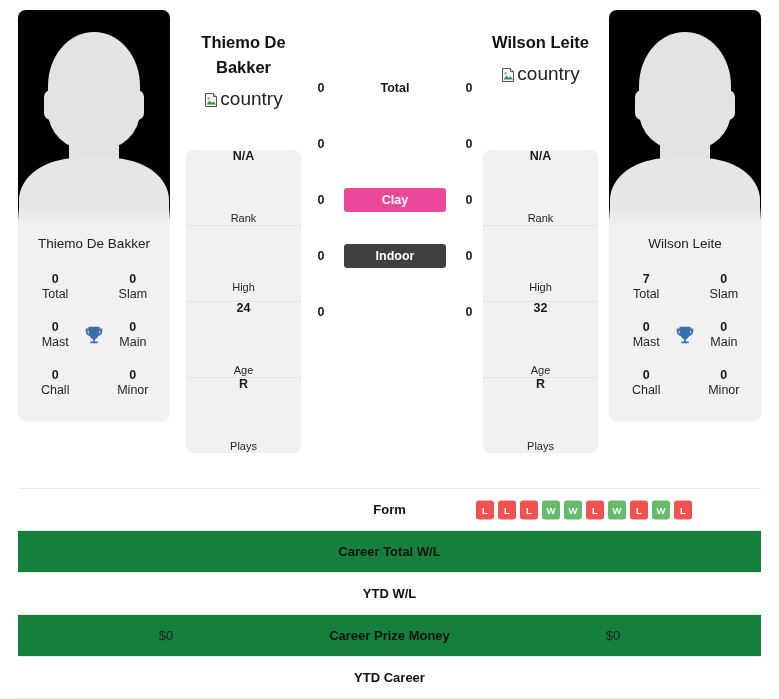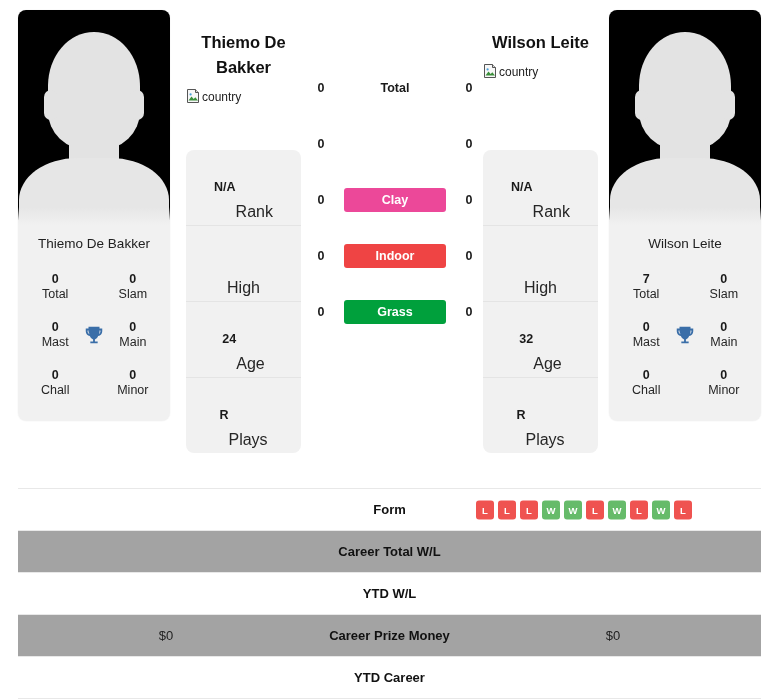--- a/index.html
+++ b/index.html
@@ -142,22 +142,23 @@
 
   .headline {
     text-align: center;
     font-size: 16.5px;
     font-weight: bold;
     color: #111111;
     line-height: 1.5;
     margin-top: 20px;
   }
   .flagline {
+    text-align: center;
     margin-top: 8px;
-    font-size: 12px;
+    font-size: 19px;
     color: #222;
     white-space: nowrap;
   }
   .broken-img {
     display: inline-block;
     vertical-align: -3px;
     width: 16px;
     height: 16px;
     position: relative;
   }
@@ -167,35 +168,35 @@
     top: 140px;
     left: 0;
     width: 115px;
     background: #f1f1f1;
     border-radius: 8px;
     overflow: hidden;
   }
   .info-cell {
     height: 75px;
     display: flex;
-    flex-direction: row;
+    flex-direction: column;
     align-items: center;
     justify-content: center;
     border-bottom: 1px solid #e4e4e4;
     line-height: 1.2;
   }
   .info-cell:last-child { border-bottom: none; }
   .info-val {
     font-size: 12.5px;
     font-weight: bold;
     color: #1a1a1a;
   }
   .info-val.empty { height: 0; }
   .info-lbl {
-    font-size: 16px;
+    font-size: 11px;
     color: #262626;
     margin-top: 48px;
   }
 
   
   .surface-col {
     position: absolute;
     left: 312px;
     top: 60px;
     width: 166px;
@@ -240,21 +241,21 @@
     border-top: 1px solid #e8e8e8;
   }
   .trow {
     position: relative;
     height: 41px;
     display: flex;
     align-items: center;
     border-bottom: 1px solid #e8e8e8;
     background: #ffffff;
   }
-  .trow.alt { background: #a3a3a3; align-items: center; }
+  .trow.alt { background: #15803d; align-items: center; }
   .tcell-left, .tcell-right {
     width: 296px;
     text-align: center;
     font-size: 13px;
     color: #222222;
   }
   .tcell-mid {
     width: 151px;
     text-align: center;
     font-size: 13px;
@@ -379,26 +380,25 @@
       <div class="surface-num">0</div>
       <div class="surface-num">0</div>
     </div>
     <div class="surface-row">
       <div class="surface-num">0</div>
       <div class="surface-badge" style="background:#ec4899">Clay</div>
       <div class="surface-num">0</div>
     </div>
     <div class="surface-row">
       <div class="surface-num">0</div>
-      <div class="surface-badge" style="background:#ef4444">Indoor</div>
+      <div class="surface-badge" style="background:#404040">Indoor</div>
       <div class="surface-num">0</div>
     </div>
     <div class="surface-row">
       <div class="surface-num">0</div>
-      <div class="surface-badge" style="background:#00a03c">Grass</div>
       <div class="surface-num">0</div>
     </div>
   </div>
 
   <div class="info-col right">
     <div class="headline">Wilson Leite</div>
     <div class="flagline">
       <span class="broken-img">
         <svg width="16" height="16" viewBox="0 0 16 16" aria-hidden="true">
           <path d="M1.5 1.5h8l3 3v10h-11z" fill="#f7f7f7" stroke="#555" stroke-width="1"></path>

